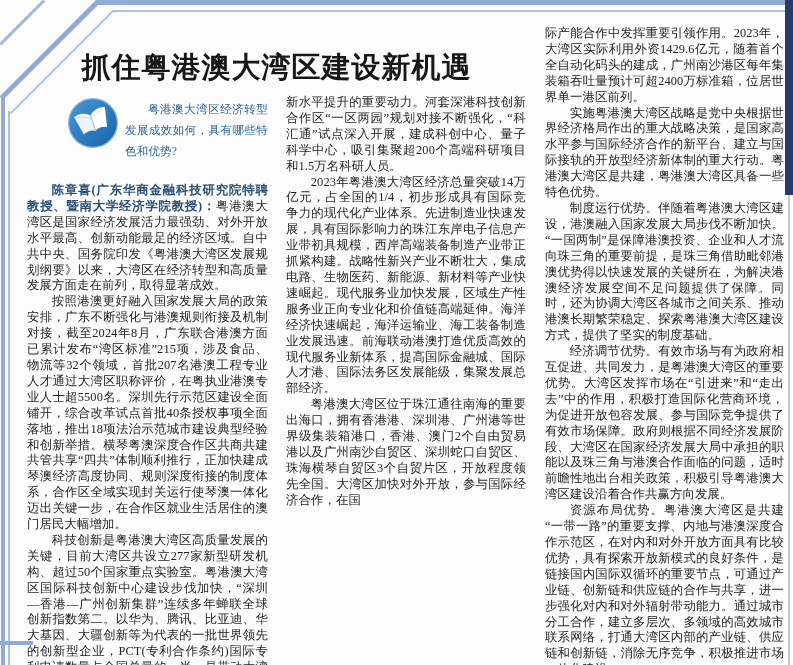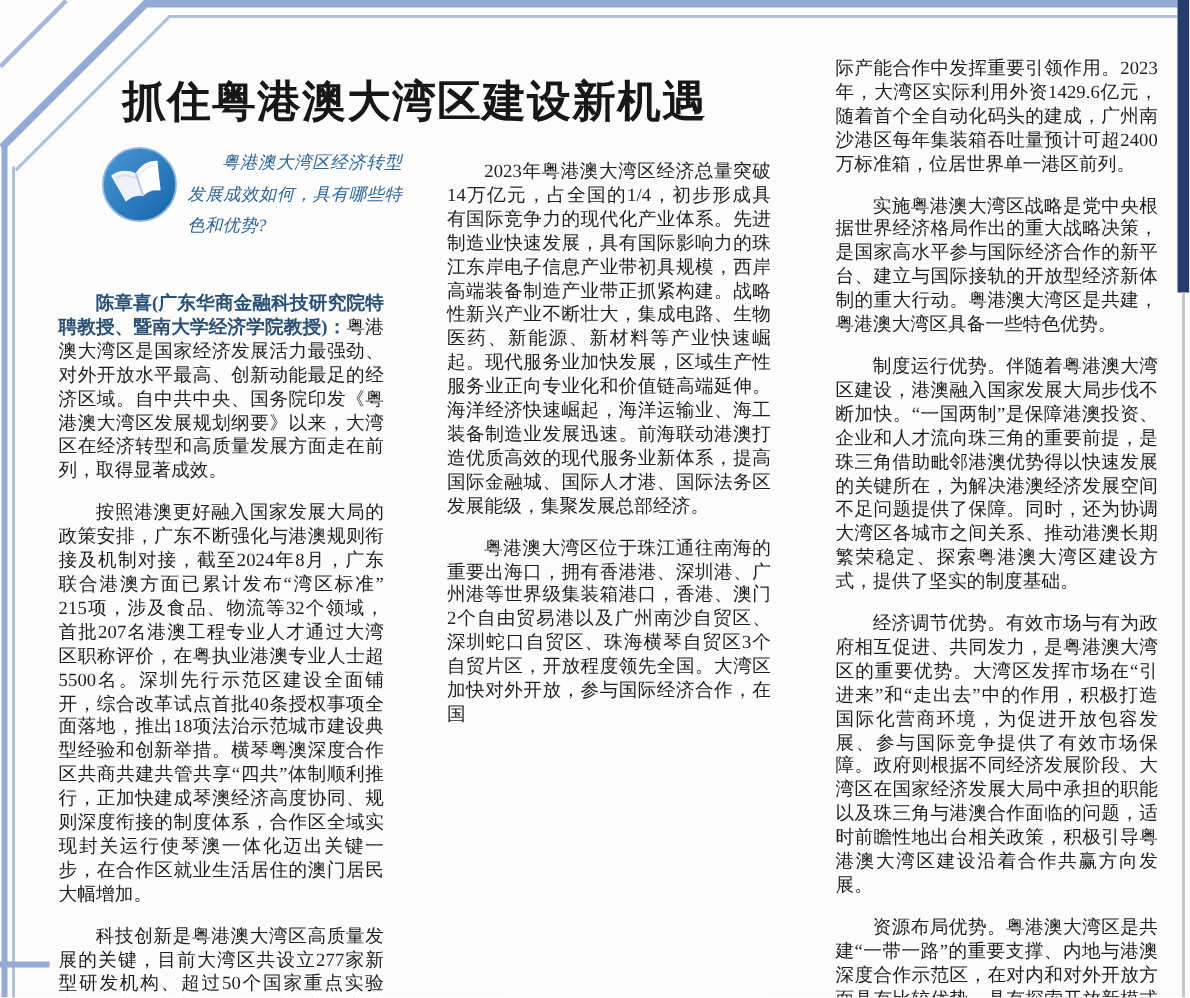--- a/index.html
+++ b/index.html
@@ -24,33 +24,33 @@
     position:absolute;left:27px;top:48px;width:499px;margin:0;
     text-align:center;font-size:29px;font-weight:700;color:#171717;letter-spacing:1px;
     font-family:"Liberation Serif","DejaVu Serif",serif;white-space:nowrap;
   }
   
   .col{position:absolute;width:240px;color:#1e1e1e;}
   .col1{left:27px;top:93px;width:241px;}
   .col2{left:286px;top:95px;}
   .col3{left:545px;top:26px;width:239px;}
   .para{
-    margin:12px;font-size:12.4px;line-height:15.9px;letter-spacing:0.1px;
+    margin:0;font-size:12.4px;line-height:15.9px;letter-spacing:0.1px;
     text-align:justify;
   }
   .para.ind{text-indent:2em;}
   .lead{
     font-family:Liberation Serif, serif;
     font-weight:700;color:#2b5076;
   }
   
   .question{
     height:90px;box-sizing:border-box;padding:6px 0 0 40px;
     text-indent:2em;font-size:11.5px;line-height:21px;letter-spacing:0.2px;
-    color:#2a6496;font-style:italic;text-align:justify;
+    color:#2a6496;text-align:justify;
   }
   .q-icon{float:left;width:52px;height:52px;margin:-2px 6px 2px 0;text-indent:0;}
   .q-icon svg{display:block;width:52px;height:52px;}
 </style>
 </head>
 <body>
 
 <div class="paper">
 
   <div class="fr top-bar"></div>
@@ -87,20 +87,21 @@
           </g>
         </svg>
       </span><span class="q-text">粤港澳大湾区经济转型发展成效如何，具有哪些特色和优势?</span>
     </div>
   <p class="para ind"><span class="lead">陈章喜(广东华商金融科技研究院特聘教授、暨南大学经济学院教授)：</span>粤港澳大湾区是国家经济发展活力最强劲、对外开放水平最高、创新动能最足的经济区域。自中共中央、国务院印发《粤港澳大湾区发展规划纲要》以来，大湾区在经济转型和高质量发展方面走在前列，取得显著成效。</p>
       <p class="para ind">按照港澳更好融入国家发展大局的政策安排，广东不断强化与港澳规则衔接及机制对接，截至2024年8月，广东联合港澳方面已累计发布“湾区标准”215项，涉及食品、物流等32个领域，首批207名港澳工程专业人才通过大湾区职称评价，在粤执业港澳专业人士超5500名。深圳先行示范区建设全面铺开，综合改革试点首批40条授权事项全面落地，推出18项法治示范城市建设典型经验和创新举措。横琴粤澳深度合作区共商共建共管共享“四共”体制顺利推行，正加快建成琴澳经济高度协同、规则深度衔接的制度体系，合作区全域实现封关运行使琴澳一体化迈出关键一步，在合作区就业生活居住的澳门居民大幅增加。</p>
       <p class="para ind">科技创新是粤港澳大湾区高质量发展的关键，目前大湾区共设立277家新型研发机构、超过50个国家重点实验室。粤港澳大湾区国际科技创新中心建设步伐加快，“深圳—香港—广州创新集群”连续多年蝉联全球创新指数第二。以华为、腾讯、比亚迪、华大基因、大疆创新等为代表的一批世界领先的创新型企业，PCT(专利合作条约)国际专利申请数量占全国总量的一半，是带动大湾区企业整体创</p>
     </div>
 
   <div class="col col2">
+      <p class="para">新水平提升的重要动力。河套深港科技创新合作区“一区两园”规划对接不断强化，“科汇通”试点深入开展，建成科创中心、量子科学中心，吸引集聚超200个高端科研项目和1.5万名科研人员。</p>
       <p class="para ind">2023年粤港澳大湾区经济总量突破14万亿元，占全国的1/4，初步形成具有国际竞争力的现代化产业体系。先进制造业快速发展，具有国际影响力的珠江东岸电子信息产业带初具规模，西岸高端装备制造产业带正抓紧构建。战略性新兴产业不断壮大，集成电路、生物医药、新能源、新材料等产业快速崛起。现代服务业加快发展，区域生产性服务业正向专业化和价值链高端延伸。海洋经济快速崛起，海洋运输业、海工装备制造业发展迅速。前海联动港澳打造优质高效的现代服务业新体系，提高国际金融城、国际人才港、国际法务区发展能级，集聚发展总部经济。</p>
       <p class="para ind">粤港澳大湾区位于珠江通往南海的重要出海口，拥有香港港、深圳港、广州港等世界级集装箱港口，香港、澳门2个自由贸易港以及广州南沙自贸区、深圳蛇口自贸区、珠海横琴自贸区3个自贸片区，开放程度领先全国。大湾区加快对外开放，参与国际经济合作，在国</p>
     </div>
 
   <div class="col col3">
       <p class="para">际产能合作中发挥重要引领作用。2023年，大湾区实际利用外资1429.6亿元，随着首个全自动化码头的建成，广州南沙港区每年集装箱吞吐量预计可超2400万标准箱，位居世界单一港区前列。</p>
       <p class="para ind">实施粤港澳大湾区战略是党中央根据世界经济格局作出的重大战略决策，是国家高水平参与国际经济合作的新平台、建立与国际接轨的开放型经济新体制的重大行动。粤港澳大湾区是共建，粤港澳大湾区具备一些特色优势。</p>
       <p class="para ind">制度运行优势。伴随着粤港澳大湾区建设，港澳融入国家发展大局步伐不断加快。“一国两制”是保障港澳投资、企业和人才流向珠三角的重要前提，是珠三角借助毗邻港澳优势得以快速发展的关键所在，为解决港澳经济发展空间不足问题提供了保障。同时，还为协调大湾区各城市之间关系、推动港澳长期繁荣稳定、探索粤港澳大湾区建设方式，提供了坚实的制度基础。</p>
       <p class="para ind">经济调节优势。有效市场与有为政府相互促进、共同发力，是粤港澳大湾区的重要优势。大湾区发挥市场在“引进来”和“走出去”中的作用，积极打造国际化营商环境，为促进开放包容发展、参与国际竞争提供了有效市场保障。政府则根据不同经济发展阶段、大湾区在国家经济发展大局中承担的职能以及珠三角与港澳合作面临的问题，适时前瞻性地出台相关政策，积极引导粤港澳大湾区建设沿着合作共赢方向发展。</p>
       <p class="para ind">资源布局优势。粤港澳大湾区是共建“一带一路”的重要支撑、内地与港澳深度合作示范区，在对内和对外开放方面具有比较优势，具有探索开放新模式的良好条件，是链接国内国际双循环的重要节点，可通过产业链、创新链和供应链的合作与共享，进一步强化对内和对外辐射带动能力。通过城市分工合作，建立多层次、多领域的高效城市联系网络，打通大湾区内部的产业链、供应链和创新链，消除无序竞争，积极推进市场一体化建设。</p>

